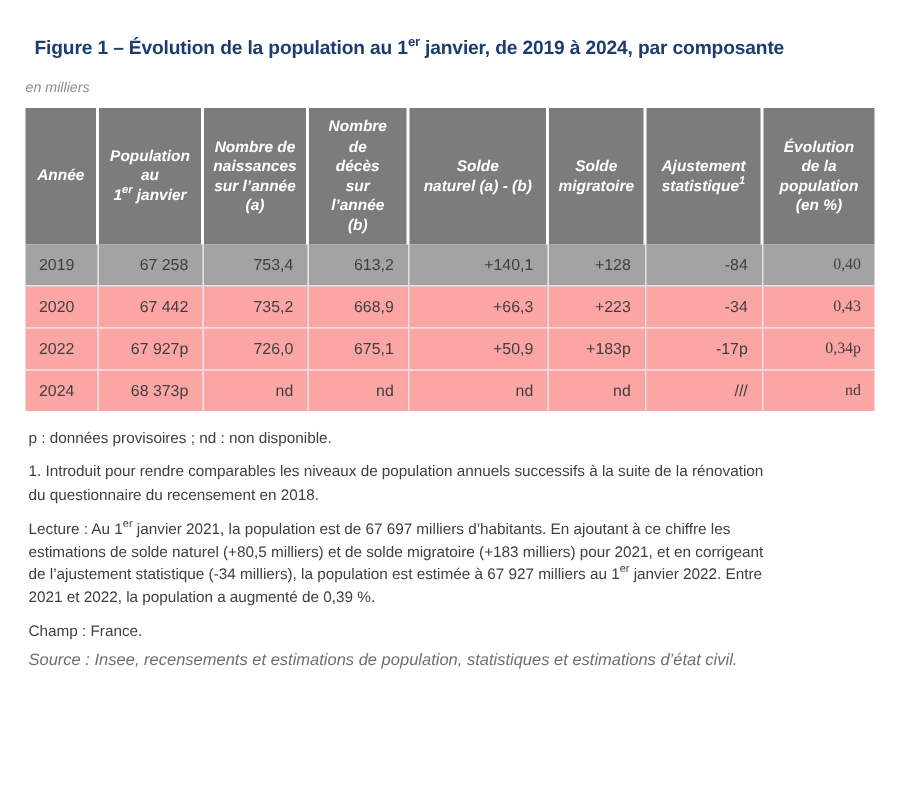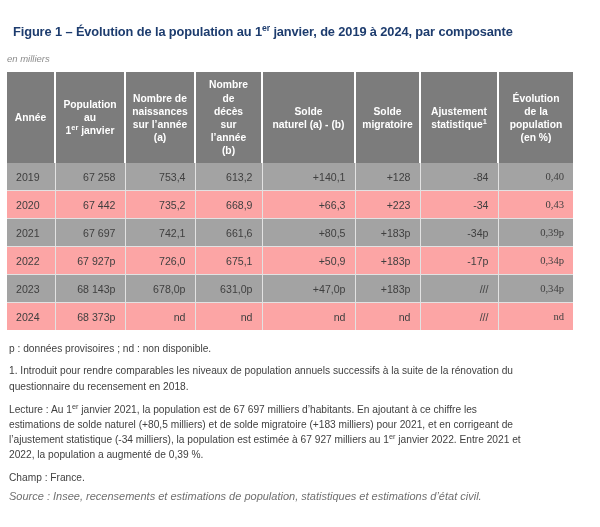--- a/index.html
+++ b/index.html
@@ -12,21 +12,21 @@
     background: #ffffff;
     font-family: "Liberation Sans", sans-serif;
     color: #3c3c3c;
     overflow: hidden;
   }
   .page {
     position: relative;
     width: 536px;
     height: 527px;
     box-sizing: border-box;
-    padding: 0 7px;
+    padding: 0 17px;
   }
   .fig-title {
     font-size: 12.8px;
     font-weight: bold;
     color: #1d3c6e;
     letter-spacing: -0.1px;
     padding-top: 24px;
     padding-left: 6px;
     line-height: 1.2;
     white-space: nowrap;
@@ -54,20 +54,21 @@
     color: #ffffff;
     font-size: 10.3px;
     font-weight: bold;
     text-align: center;
     vertical-align: middle;
     padding: 6px 4px;
     border-right: 2px solid #ffffff;
     line-height: 1.28;
     height: 84px;
     box-sizing: border-box;
+    font-style: italic;
   }
   table.data-table th:last-child { border-right: none; }
   table.data-table th sup {
     font-size: 0.72em;
     vertical-align: super;
     line-height: 0;
   }
   table.data-table td {
     font-size: 10.6px;
     color: #3f3f3f;
@@ -154,48 +155,28 @@
       <tr class="even">
         <td class="c-year">2020</td>
         <td class="c-num">67 442</td>
         <td class="c-num">735,2</td>
         <td class="c-num">668,9</td>
         <td class="c-num">+66,3</td>
         <td class="c-num">+223</td>
         <td class="c-num">-34</td>
         <td class="c-num">0,43</td>
       </tr>
-      <tr class="odd">
-        <td class="c-year">2021</td>
-        <td class="c-num">67 697</td>
-        <td class="c-num">742,1</td>
-        <td class="c-num">661,6</td>
-        <td class="c-num">+80,5</td>
-        <td class="c-num">+183p</td>
-        <td class="c-num">-34p</td>
-        <td class="c-num">0,39p</td>
-      </tr>
       <tr class="even">
         <td class="c-year">2022</td>
         <td class="c-num">67 927p</td>
         <td class="c-num">726,0</td>
         <td class="c-num">675,1</td>
         <td class="c-num">+50,9</td>
         <td class="c-num">+183p</td>
         <td class="c-num">-17p</td>
-        <td class="c-num">0,34p</td>
-      </tr>
-      <tr class="odd">
-        <td class="c-year">2023</td>
-        <td class="c-num">68 143p</td>
-        <td class="c-num">678,0p</td>
-        <td class="c-num">631,0p</td>
-        <td class="c-num">+47,0p</td>
-        <td class="c-num">+183p</td>
-        <td class="c-num">///</td>
         <td class="c-num">0,34p</td>
       </tr>
       <tr class="even">
         <td class="c-year">2024</td>
         <td class="c-num">68 373p</td>
         <td class="c-num">nd</td>
         <td class="c-num">nd</td>
         <td class="c-num">nd</td>
         <td class="c-num">nd</td>
         <td class="c-num">///</td>

